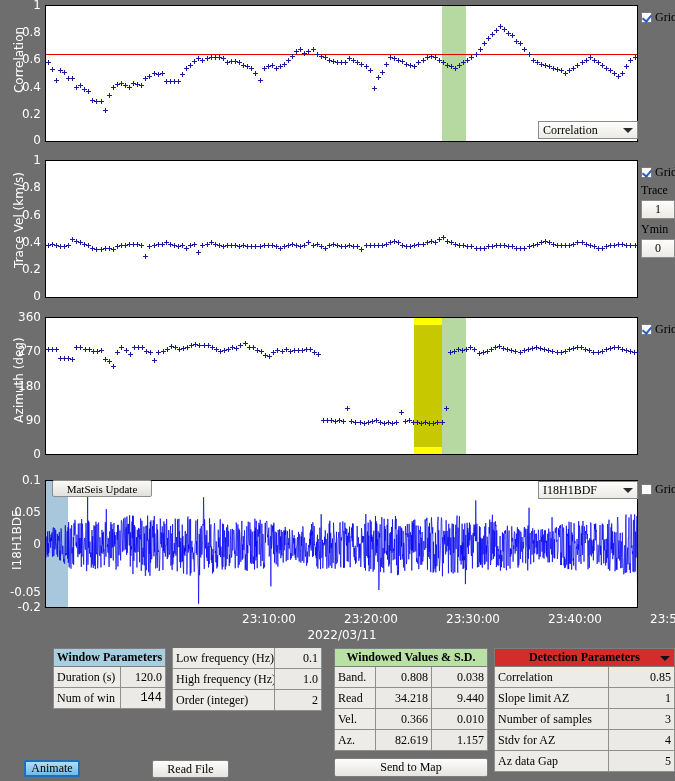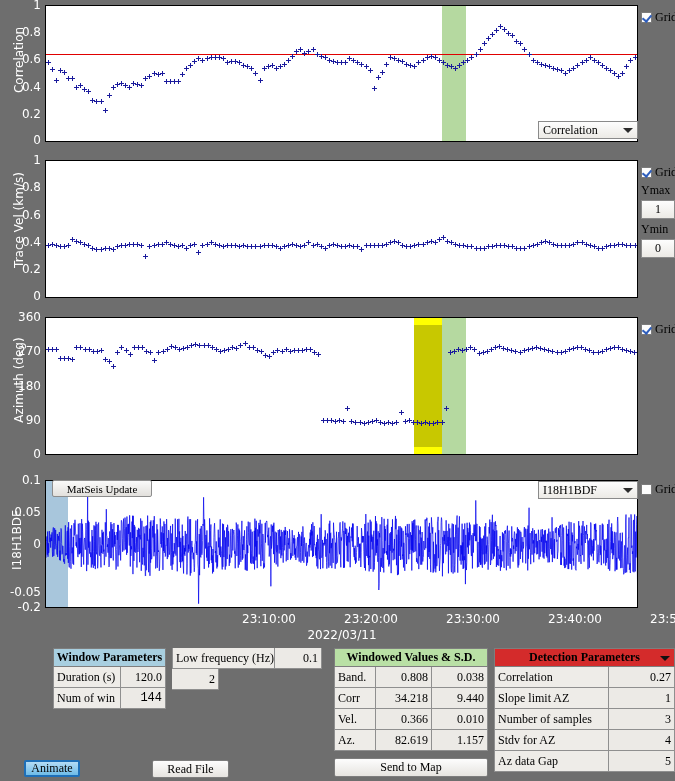--- a/index.html
+++ b/index.html
@@ -506,21 +506,21 @@
 <div class="ytick" style="left:5px;top:180px;width:36px;">0.8</div>
 <div class="ytick" style="left:5px;top:208px;width:36px;">0.6</div>
 <div class="ytick" style="left:5px;top:235px;width:36px;">0.4</div>
 <div class="ytick" style="left:5px;top:262px;width:36px;">0.2</div>
 <div class="ytick" style="left:5px;top:289px;width:36px;">0</div>
 
 <div class="chk" style="left:641px;top:165px;">
   <span class="chkbox on"></span>
   <span>Grid</span>
 </div>
-<div class="abs" style="left:641px;top:183px;font-size:12px;">Ymax</div>
+<div class="abs" style="left:641px;top:183px;font-size:12px;">Trace</div>
 <div class="ddl" style="left:641px;top:200px;width:34px;height:19px;justify-content:center;padding:0;">
   <span>1</span>
 </div>
 <div class="abs" style="left:641px;top:222px;font-size:12px;">Ymin</div>
 <div class="ddl" style="left:641px;top:239px;width:34px;height:19px;justify-content:center;padding:0;">
   <span>0</span>
 </div>
 
 <div class="plot" style="left:45px;top:317px;width:593px;height:138px;">
   <div class="band" style="left:368px;width:28px;background:#c8c800;"></div>
@@ -728,33 +728,38 @@
     <div class="tc val" style="width:45px;border-left:none;font-family:Liberation Mono, monospace;">144</div>
   </div>
 </div>
 
 <div class="tbl" style="left:172px;top:648px;width:150px;">
   <div class="trow">
     <div class="tc lbl" style="width:103px;">Low frequency (Hz)</div>
     <div class="tc val" style="width:47px;border-left:none;">0.1</div>
   </div>
   <div class="trow">
+    <div class="tc lbl" style="width:103px;">High frequency (Hz)</div>
+    <div class="tc val" style="width:47px;border-left:none;">1.0</div>
+  </div>
+  <div class="trow">
+    <div class="tc lbl" style="width:103px;">Order (integer)</div>
     <div class="tc val" style="width:47px;border-left:none;">2</div>
   </div>
 </div>
 
 <div class="tbl" style="left:334px;top:648px;width:154px;">
   <div class="thdr" style="background:#b9e0a5;">Windowed Values &amp; S.D.</div>
   <div class="trow">
     <div class="tc lbl" style="width:42px;">Band.</div>
     <div class="tc val" style="width:56px;border-left:none;">0.808</div>
     <div class="tc val" style="width:56px;border-left:none;">0.038</div>
   </div>
   <div class="trow">
-    <div class="tc lbl" style="width:42px;">Corr</div>
+    <div class="tc lbl" style="width:42px;">Read</div>
     <div class="tc val" style="width:56px;border-left:none;">34.218</div>
     <div class="tc val" style="width:56px;border-left:none;">9.440</div>
   </div>
   <div class="trow">
     <div class="tc lbl" style="width:42px;">Vel.</div>
     <div class="tc val" style="width:56px;border-left:none;">0.366</div>
     <div class="tc val" style="width:56px;border-left:none;">0.010</div>
   </div>
   <div class="trow">
     <div class="tc lbl" style="width:42px;">Az.</div>
@@ -763,21 +768,21 @@
   </div>
 </div>
 
 <div class="tbl" style="left:494px;top:648px;width:181px;">
   <div class="thdr" style="background:#d42b2b;">
     <span>Detection Parameters</span>
     <span class="arrow"></span>
   </div>
   <div class="trow">
     <div class="tc lbl" style="width:115px;">Correlation</div>
-    <div class="tc val" style="width:66px;border-left:none;">0.27</div>
+    <div class="tc val" style="width:66px;border-left:none;">0.85</div>
   </div>
   <div class="trow">
     <div class="tc lbl" style="width:115px;">Slope limit AZ</div>
     <div class="tc val" style="width:66px;border-left:none;">1</div>
   </div>
   <div class="trow">
     <div class="tc lbl" style="width:115px;">Number of samples</div>
     <div class="tc val" style="width:66px;border-left:none;">3</div>
   </div>
   <div class="trow">

